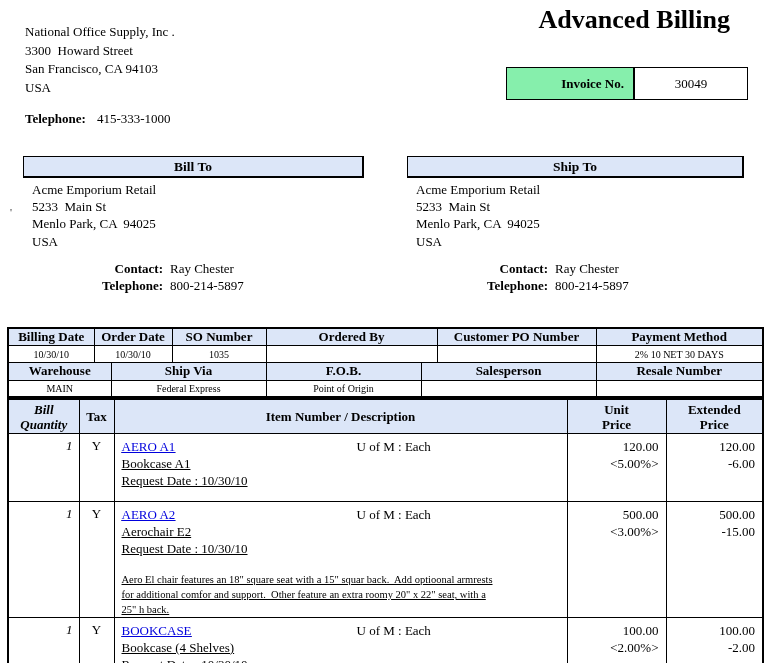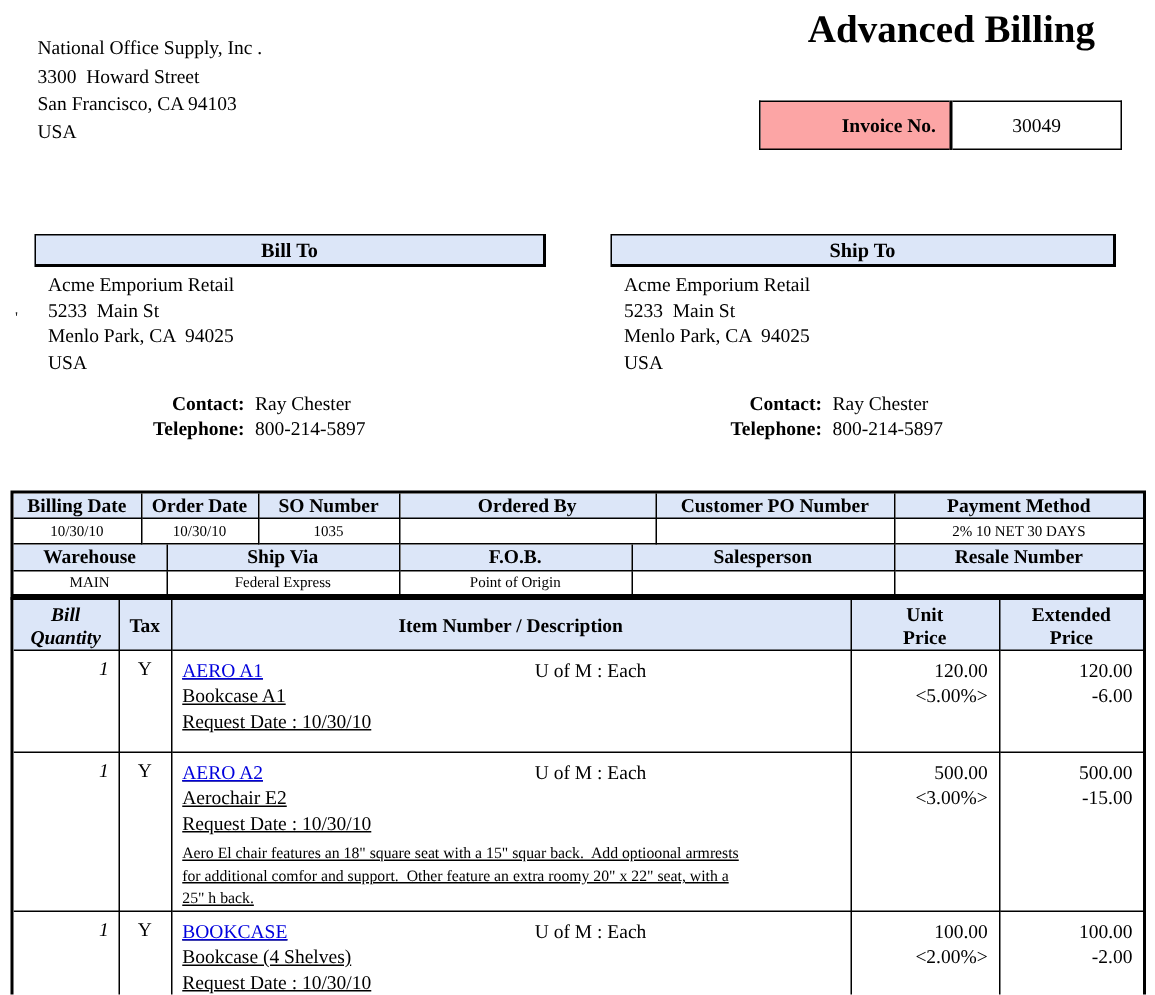--- a/index.html
+++ b/index.html
@@ -16,21 +16,21 @@
   .company{position:absolute;left:25px;top:23px;line-height:18.5px;}
   .company .phone{margin-top:13px;}
   .company .phone .val{margin-left:11px;}
 
   
   .title{position:absolute;top:5px;right:40px;margin:0;font-size:26px;font-weight:bold;}
 
   
   .invbox{position:absolute;left:506px;top:67px;border-collapse:collapse;table-layout:fixed;width:242px;}
   .invbox td{border:1px solid #000;height:29px;font-size:13px;}
-  .invbox .lbl{width:116px;background:#fca5a5;font-weight:bold;text-align:right;padding-right:9px;}
+  .invbox .lbl{width:116px;background:#86efac;font-weight:bold;text-align:right;padding-right:9px;}
   .invbox .val{text-align:center;border-left:2px solid #000;}
 
   
   .secbar{position:absolute;height:19px;background:#dce6f8;
     border:1px solid #000;border-right-width:2px;border-bottom-width:2px;
     text-align:center;font-weight:bold;line-height:19px;font-size:13.5px;}
   #billbar{left:23px;top:156px;width:338px;}
   #shipbar{left:407px;top:156px;width:334px;}
   .addr{position:absolute;line-height:17.2px;}
   #billaddr{left:32px;top:181px;}
@@ -65,31 +65,34 @@
   .it th:last-child,.it td:last-child{border-right:none;}
   .it tbody tr:last-child td{border-bottom:none;}
   .it td{vertical-align:top;font-size:13px;}
   .it .qty{text-align:right;padding:4px 6px 0 0;}
   .it .tax{text-align:center;padding-top:4px;}
   .it .desc{position:relative;padding:4px 4px 0 7px;line-height:17px;text-decoration:underline;}
   .it .desc .line1{position:relative;}
   .it .uom{position:absolute;left:235px;top:0;}
   .it .money{text-align:right;padding:4px 7px 0 0;line-height:17px;}
   .link{color:#0000dd;text-decoration:underline;cursor:pointer;}
-  .longdesc{font-size:10.5px;line-height:15px;margin-top:5px;}
+  .longdesc{font-size:10.5px;line-height:15px;margin-top:15px;}
   tr.item1{height:68px;} tr.item2{height:103px;} tr.item3{height:80px;}
 </style>
 </head>
 <body>
 
 <div class="company">
   <div class="pre">National Office Supply, Inc .</div>
   <div class="pre">3300  Howard Street</div>
   <div class="pre">San Francisco, CA 94103</div>
   <div class="pre">USA</div>
+  <div class="phone">
+    <span class="b">Telephone:</span><span class="val">415-333-1000</span>
+  </div>
 </div>
 
 <h1 class="title">Advanced Billing</h1>
 
 <table class="invbox">
   <tbody>
     <tr>
       <td class="lbl">Invoice No.</td>
       <td class="val">30049</td>
     </tr>

